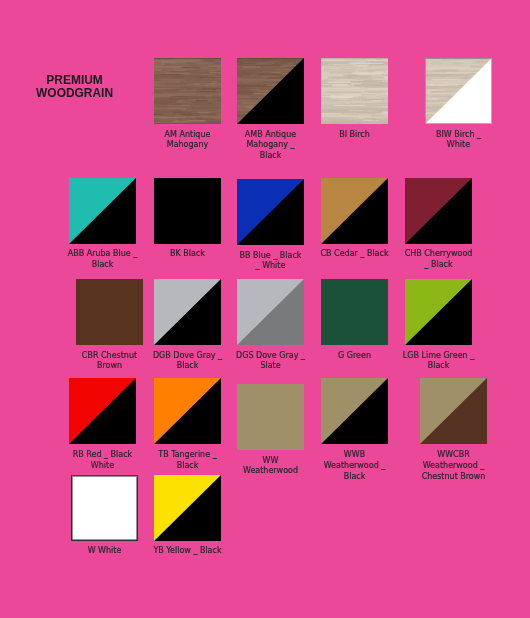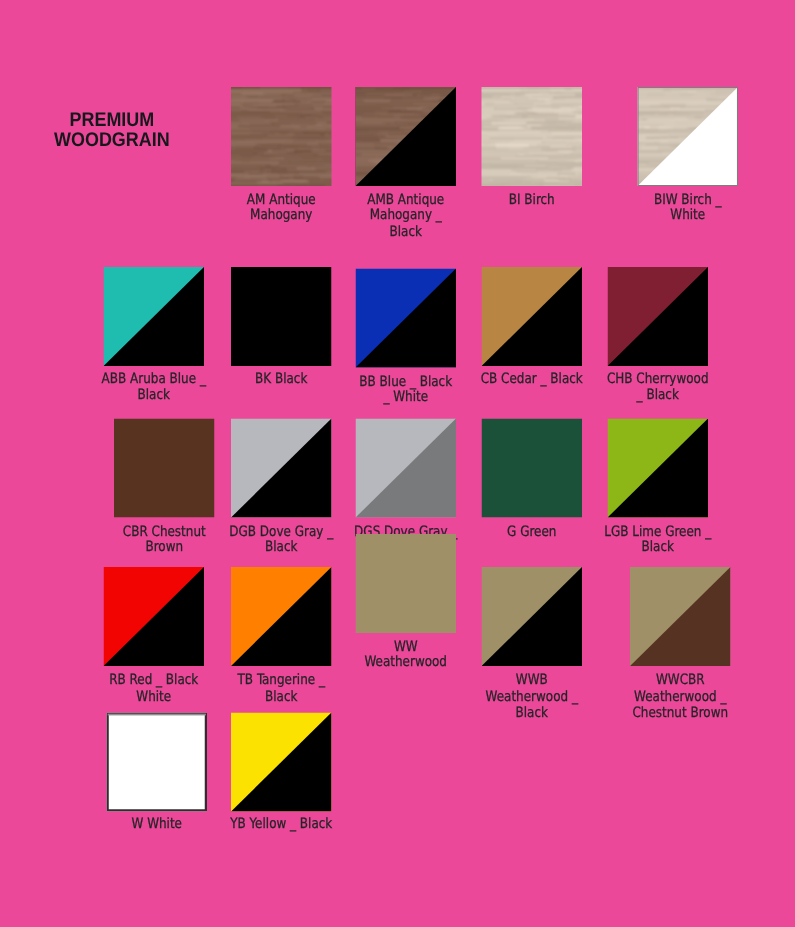--- a/index.html
+++ b/index.html
@@ -1314,21 +1314,21 @@
             </defs>
             <rect x="0" y="0" width="67" height="66" fill="#ff8000"></rect>
             <g clip-path="url(#cg16)">
               <path d="M 70 -3 L 70 69 L -3 69 Z" fill="#000000" filter="url(#blurg16)"></path>
             </g>
           </svg>
         </div>
         <div class="label" style="left: -40px; width: 147px; top: 70.6px; transform-origin: 73.5px 0px;">TB Tangerine _
 Black</div>
       </div>
-      <div class="cell" style="left: 237.2px; top: 356px; width: 67px; height: 66px;">
+      <div class="cell" style="left: 237.2px; top: 384px; width: 67px; height: 66px;">
         <div class="sw" style="width: 67px; height: 66px;">
           <svg width="67" height="66" viewBox="0 0 67 66" xmlns="http://www.w3.org/2000/svg">
             <rect x="0" y="0" width="67" height="66" fill="#9f9068"></rect>
           </svg>
         </div>
         <div class="label" style="left: -40px; width: 147px; top: 70.6px; transform-origin: 73.5px 0px;">WW
 Weatherwood</div>
       </div>
       <div class="cell" style="left: 320.8px; top: 378.4px; width: 67px; height: 66px;">
         <div class="sw" style="width: 67px; height: 66px;">

